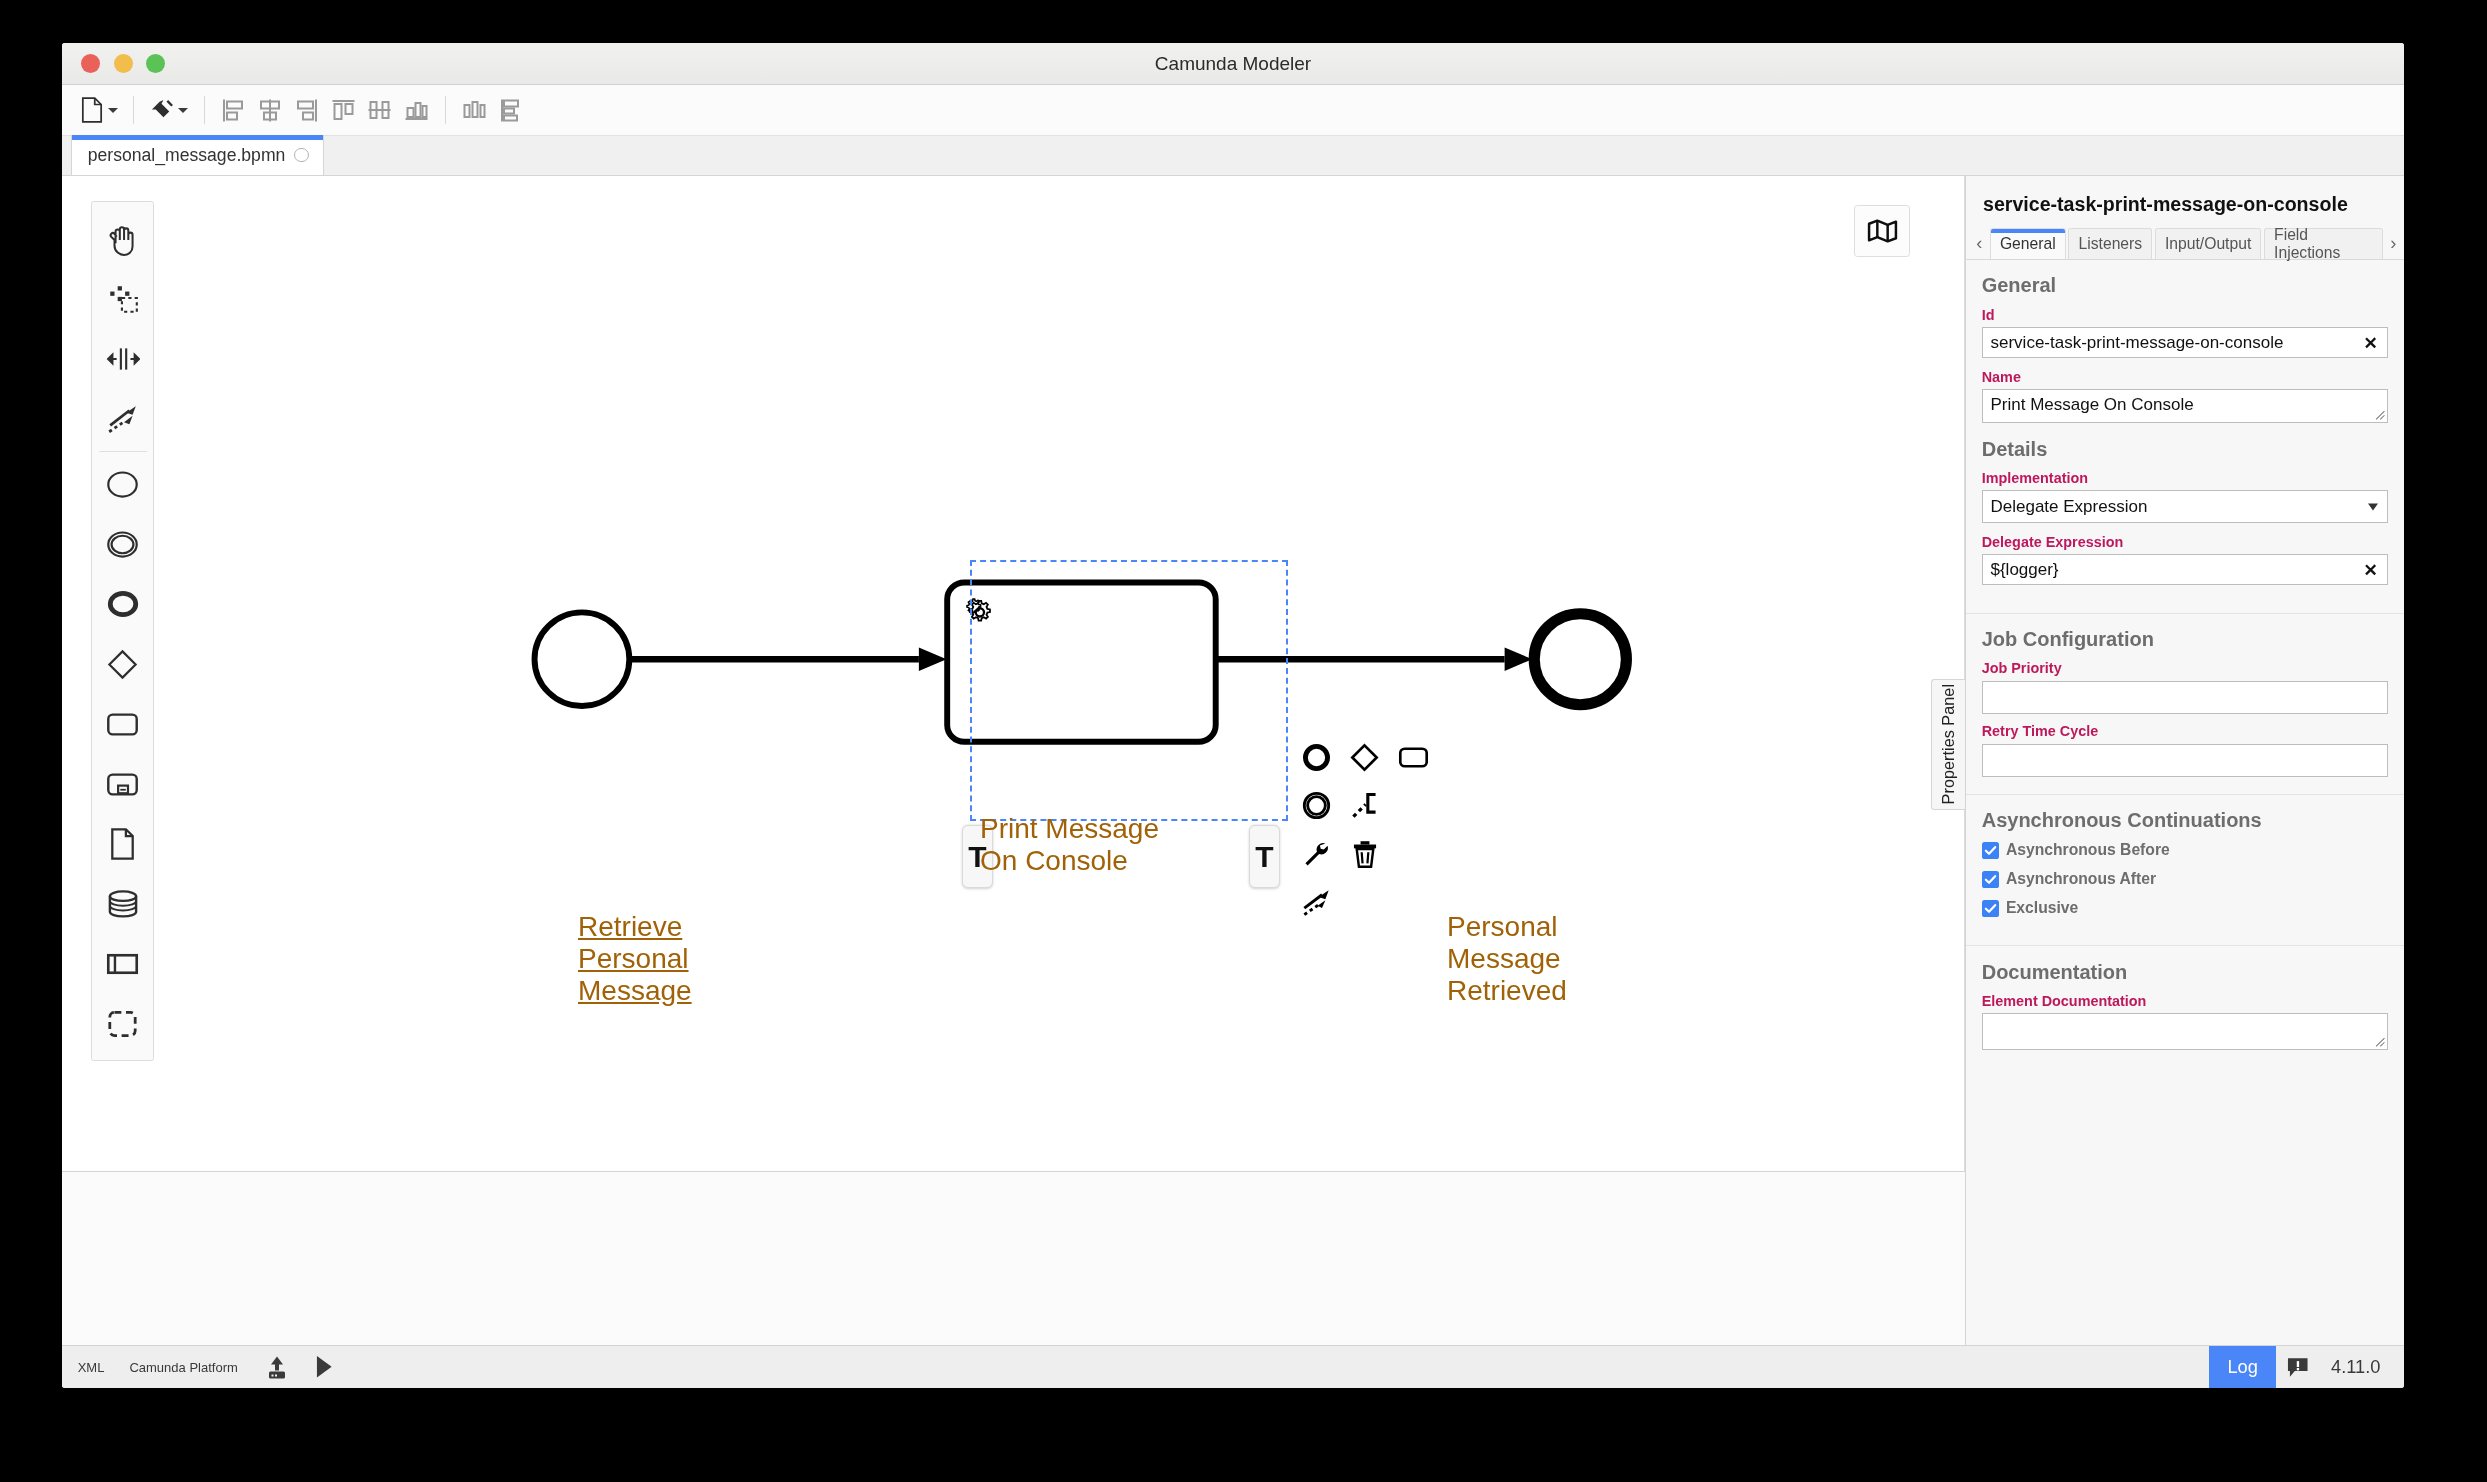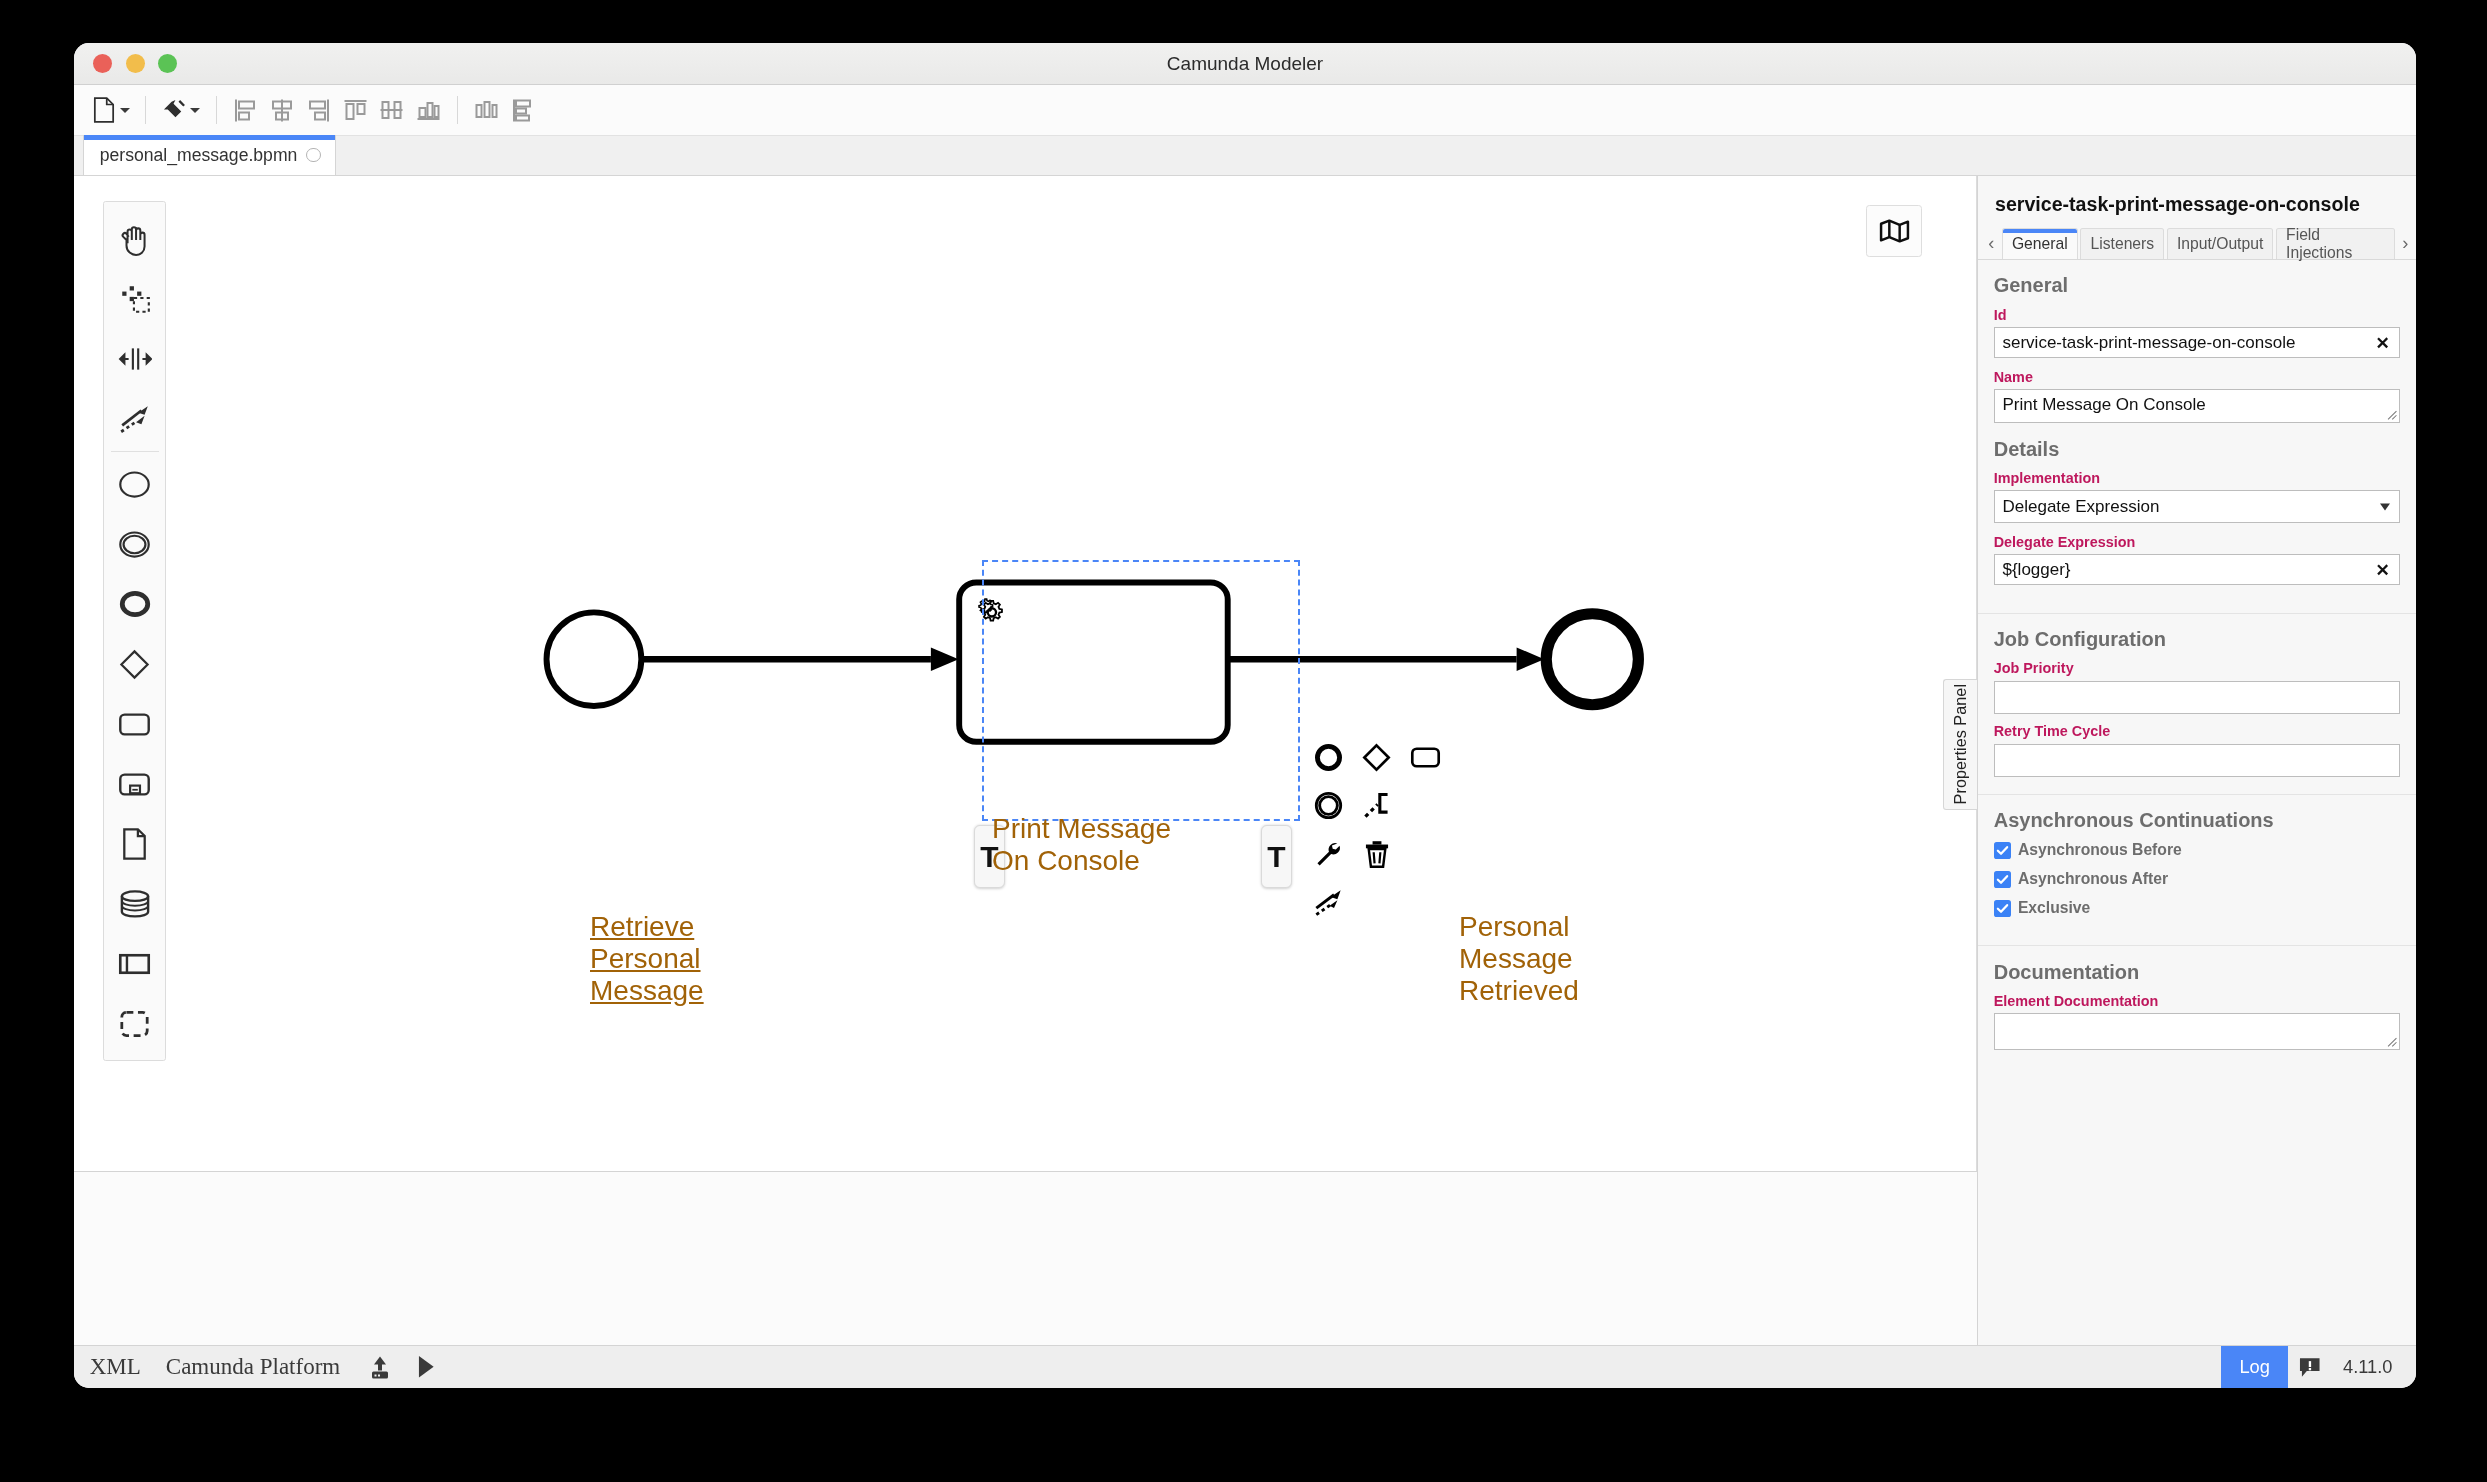--- a/index.html
+++ b/index.html
@@ -6,24 +6,24 @@
   html, body {
     width: 2487px; height: 1483px;
     background: #000;
     font-family: "Liberation Sans", sans-serif;
     overflow: hidden;
   }
 
   
   #window {
     position: absolute;
-    left: 74px; top: 43px;
+    left: 62px; top: 43px;
     width: 2342px; height: 1345px;
     background: #fdfdfd;
-    border-radius: 15px;
+    border-radius: 3px;
     overflow: hidden;
     box-shadow: 0 6.5px 26px rgba(0,0,0,.45);
     display: flex; flex-direction: column;
   }
 
   
   .titlebar {
     height: 42px; flex: 0 0 42px;
     background: linear-gradient(180deg,#f1f1f0 0%,#e9e9e8 100%);
     border-bottom: 0.7px solid #d0d0d0;
@@ -267,21 +267,21 @@
   }
 
   
   .statusbar {
     height: 43px; flex: 0 0 43px;
     background: #eeeeee;
     border-top: 0.7px solid #d4d4d4;
     display: flex; align-items: center;
     padding-left: 15.7px;
   }
-  .sb-text { font-size: 23px; color: #3a3a3a; margin-right: 25px; font-family: Liberation Serif, serif; }
+  .sb-text { font-size: 13px; color: #3a3a3a; margin-right: 25px; }
   .sb-icon { width: 29px; height: 29px; display: flex; align-items:center; justify-content:center; margin-right: 17px; }
   .sb-spacer { flex: 1; }
   .log-btn {
     height: 43px; padding: 0 18.3px;
     background: #4a86f7; color: #fff;
     font-size: 18.3px;
     display: flex; align-items: center;
   }
   .sb-right-icon { width: 43px; display: flex; align-items: center; justify-content: center; }
   .sb-version { font-size: 18.3px; color: #3a3a3a; margin: 0 23.5px 0 11.8px; }

